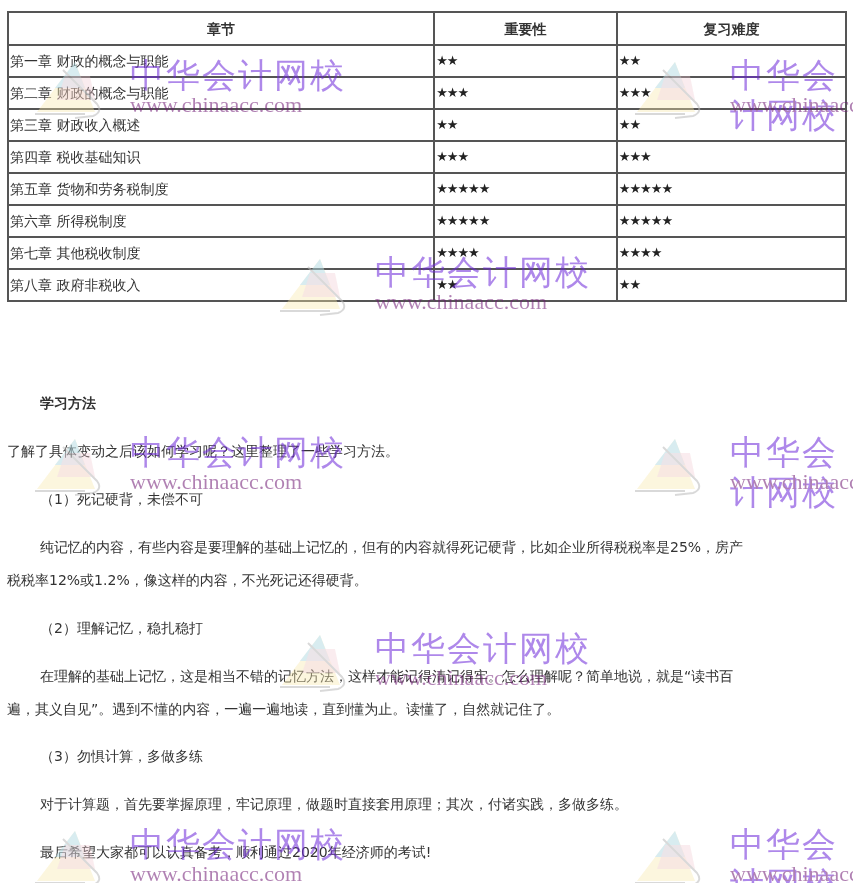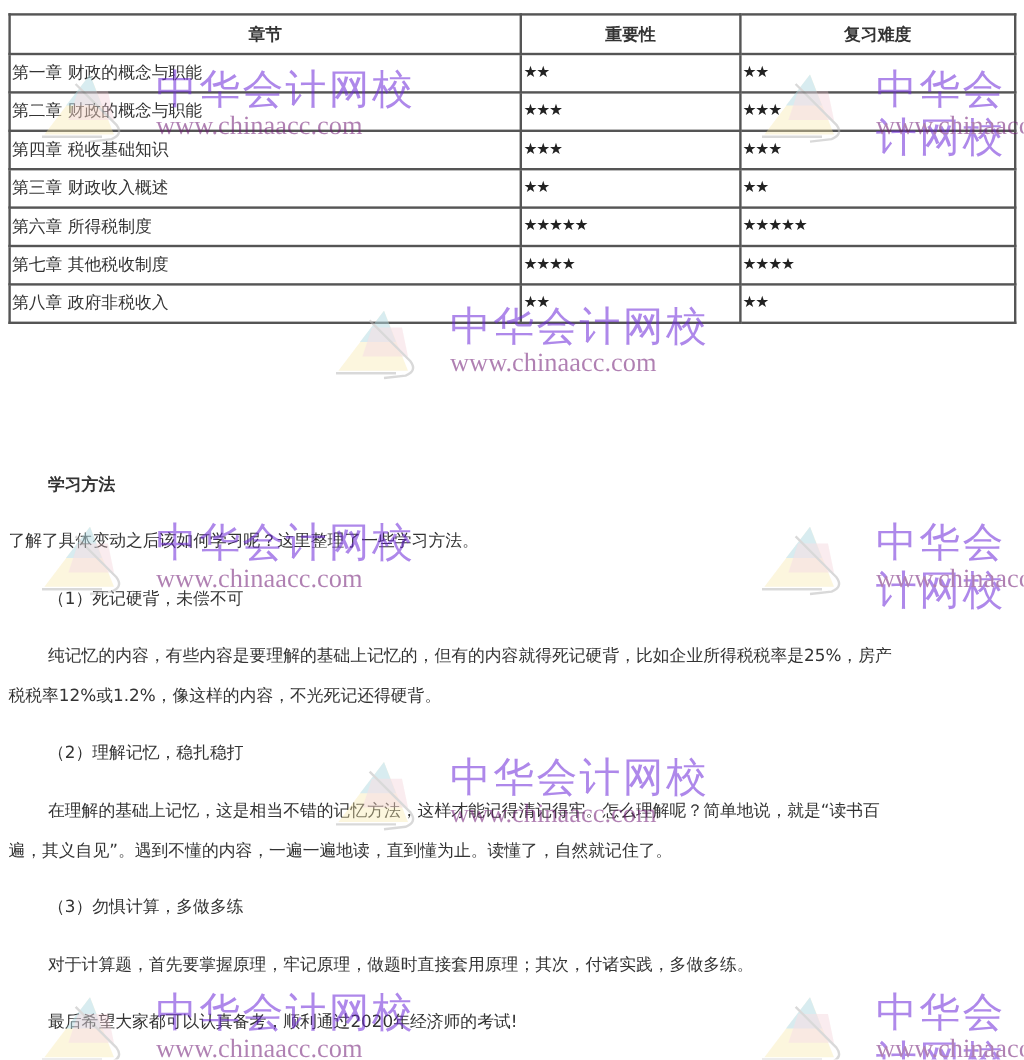--- a/index.html
+++ b/index.html
@@ -133,28 +133,33 @@
         <td>第一章 财政的概念与职能</td>
         <td class="stars">★★</td>
         <td class="stars">★★</td>
       </tr>
       <tr>
         <td>第二章 财政的概念与职能</td>
         <td class="stars">★★★</td>
         <td class="stars">★★★</td>
       </tr>
       <tr>
+        <td>第三章 财政收入概述</td>
+        <td class="stars">★★</td>
+        <td class="stars">★★</td>
+      </tr>
+      <tr>
         <td>第四章 税收基础知识</td>
         <td class="stars">★★★</td>
         <td class="stars">★★★</td>
       </tr>
       <tr>
-        <td>第三章 财政收入概述</td>
-        <td class="stars">★★</td>
-        <td class="stars">★★</td>
+        <td>第五章 货物和劳务税制度</td>
+        <td class="stars">★★★★★</td>
+        <td class="stars">★★★★★</td>
       </tr>
       <tr>
         <td>第六章 所得税制度</td>
         <td class="stars">★★★★★</td>
         <td class="stars">★★★★★</td>
       </tr>
       <tr>
         <td>第七章 其他税收制度</td>
         <td class="stars">★★★★</td>
         <td class="stars">★★★★</td>

